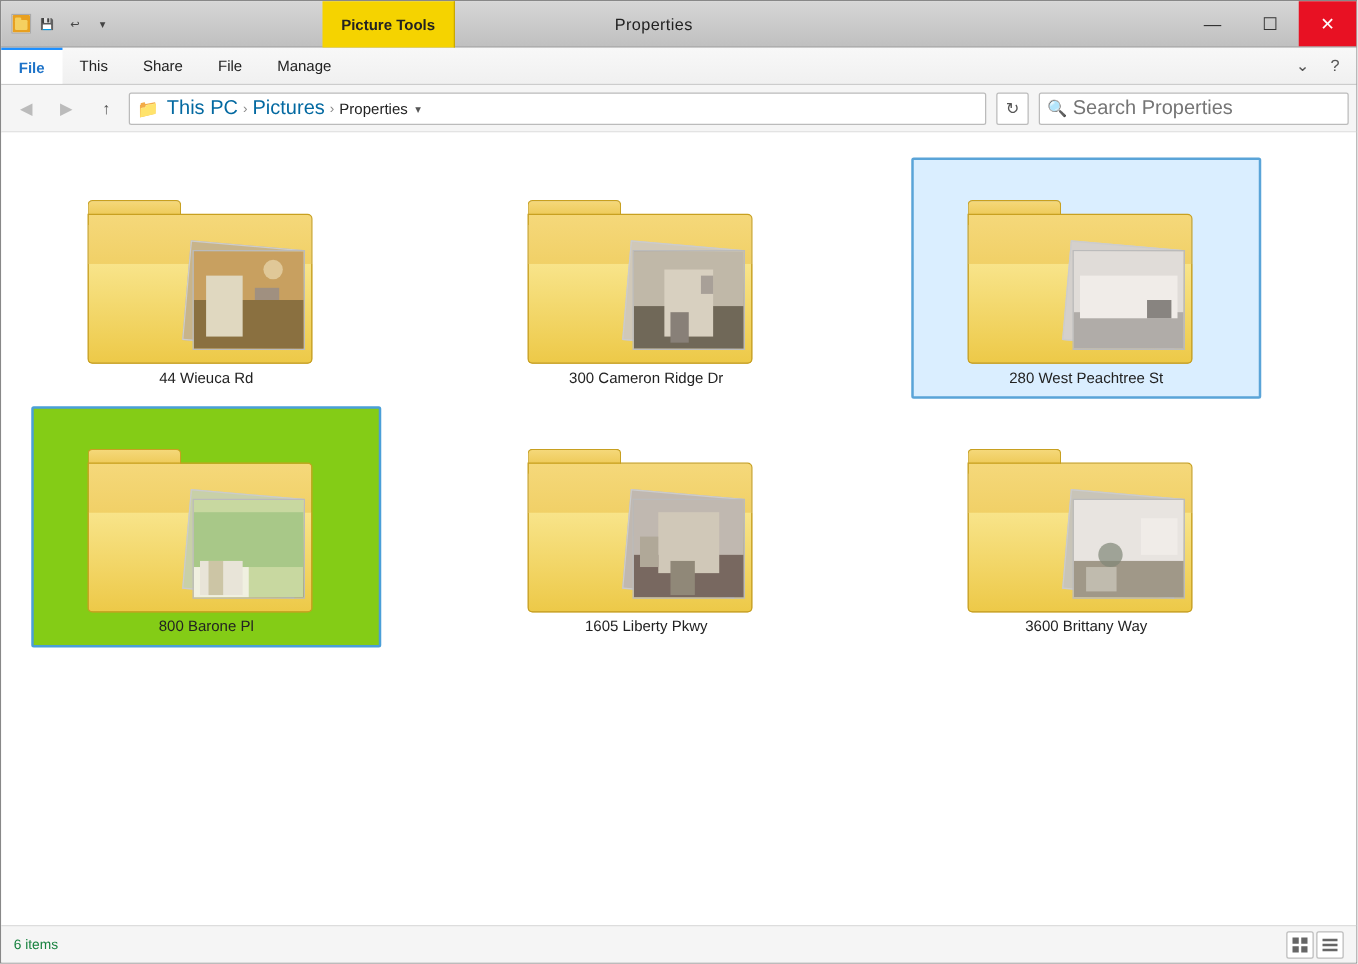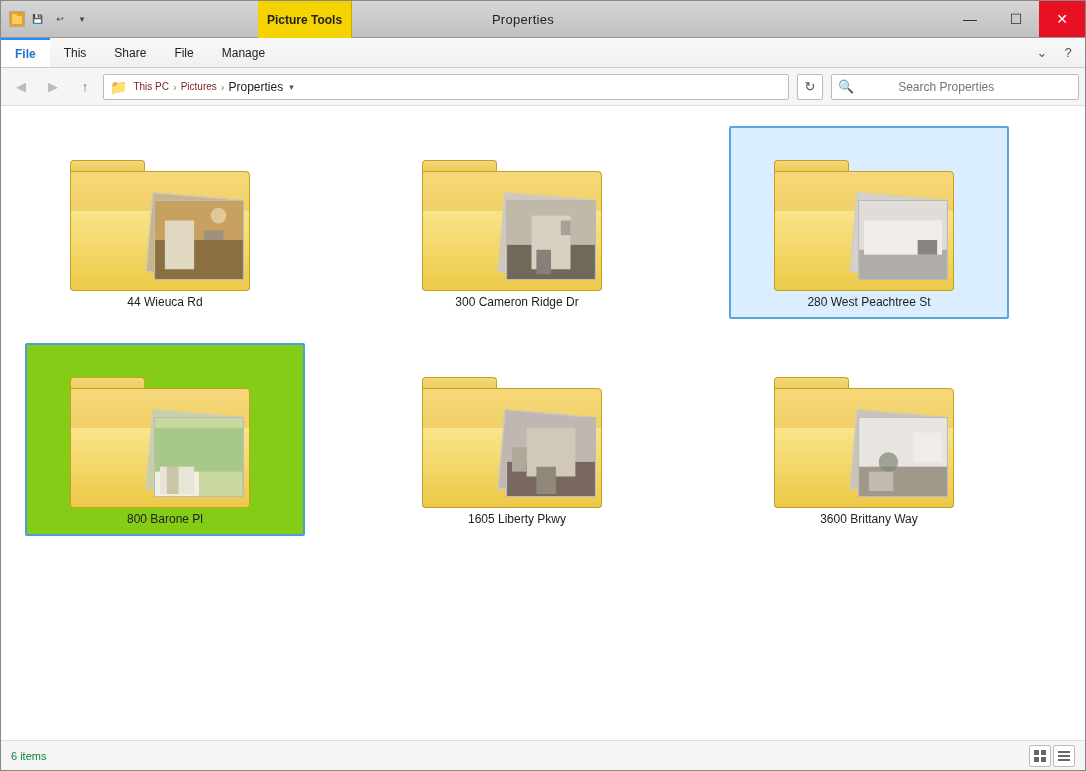--- a/index.html
+++ b/index.html
@@ -30,21 +30,21 @@
     .quick-access-btn {
       display: flex; align-items: center; justify-content: center;
       width: 18px; height: 18px; cursor: pointer;
       font-size: 9px; color: #444;
       background: none; border: none;
     }
     .picture-tools-tab {
       position: absolute;
       left: 257px;
       top: 0;
-      width: 94px;
+      width: 106px;
       height: 37px;
       background: #f5d300;
       display: flex; align-items: center; justify-content: center;
       font-size: 12px; font-weight: 600; color: #222;
       border-right: 1px solid #c9a800;
     }
     .title-center {
       flex: 1;
       display: flex; align-items: center; justify-content: center;
       font-size: 13px; color: #222; font-weight: 400;
@@ -118,21 +118,21 @@
       border: 1px solid #bbb;
       background: #fff;
       display: flex; align-items: center;
       padding: 0 6px; gap: 2px;
       border-radius: 2px;
     }
     .breadcrumb-folder-icon {
       font-size: 14px; color: #e8a000; margin-right: 4px;
     }
     .breadcrumb-item {
-      font-size: 10px; color: #7f1d1d; cursor: pointer;
+      font-size: 16px; color: #0369a1; cursor: pointer;
     }
     .breadcrumb-sep { font-size: 11px; color: #888; margin: 0 2px; }
     .breadcrumb-current { font-size: 12px; color: #222; font-weight: 500; }
     .breadcrumb-dropdown {
       font-size: 9px; color: #555; margin-left: 4px; cursor: pointer;
     }
     .refresh-btn {
       width: 26px; height: 26px;
       display: flex; align-items: center; justify-content: center;
       cursor: pointer; border: 1px solid #bbb;
@@ -143,36 +143,36 @@
       height: 26px;
       width: 248px;
       border: 1px solid #bbb;
       background: #fff;
       display: flex; align-items: center;
       padding: 0 6px; gap: 4px;
       border-radius: 2px; margin-left: 4px;
     }
     .search-box input {
       border: none; outline: none; background: transparent;
-      font-size: 12px; color: #888; flex: 1; margin-left: 40px;
+      font-size: 16px; color: #888; flex: 1;
     }
     .search-icon { font-size: 13px; color: #666; }
 
     
     .main-content {
       background: #fff;
       flex: 1;
       padding: 16px 20px;
       overflow: auto;
       height: calc(771px - 37px - 30px - 38px - 30px);
     }
     .folder-grid {
       display: grid;
       grid-template-columns: repeat(3, 1fr);
-      gap: 24px 20px;
+      gap: 6px 20px;
       padding: 4px;
     }
     .folder-item {
       display: flex; flex-direction: column;
       align-items: center;
       padding: 8px;
       cursor: pointer;
       border: 2px solid transparent;
       border-radius: 2px;
       width: 280px;

